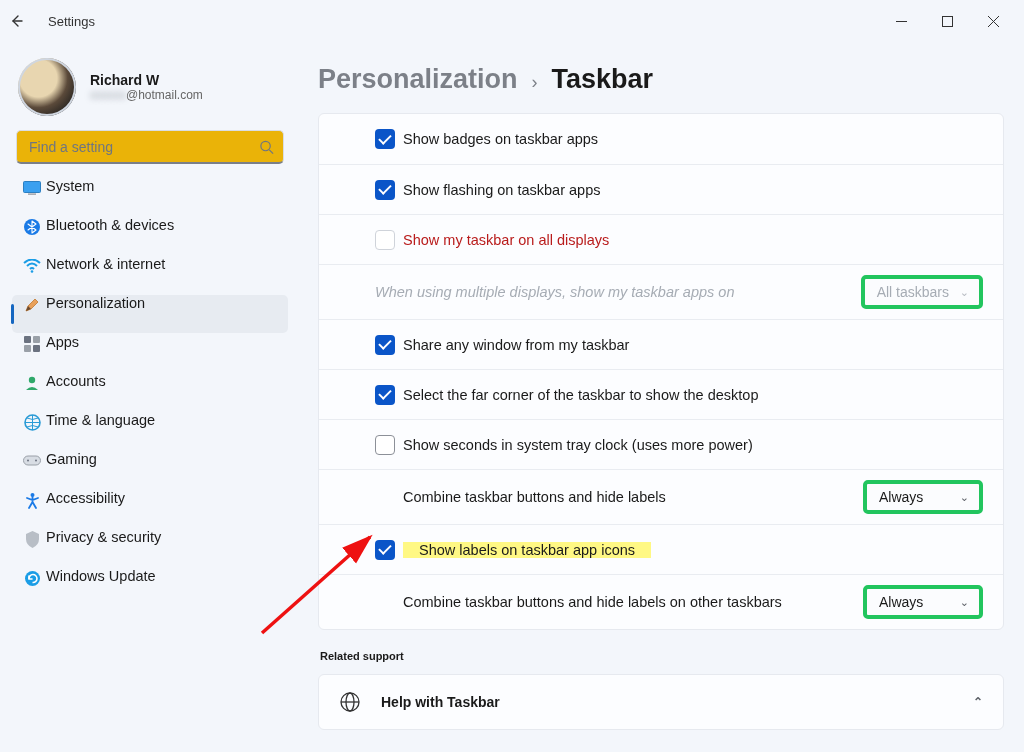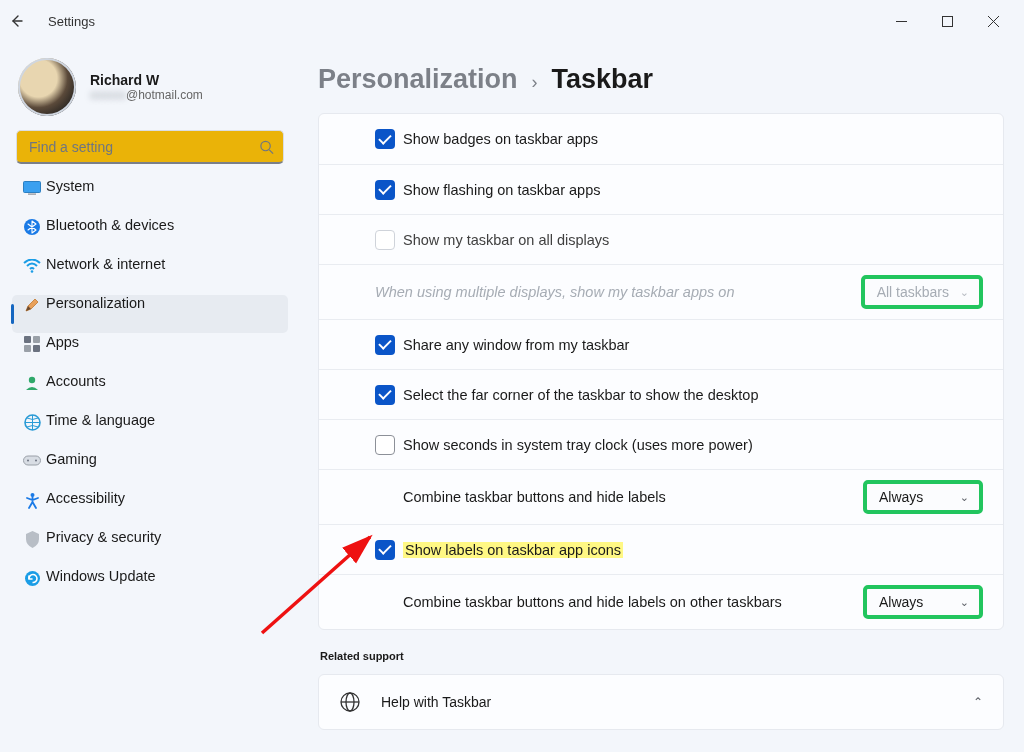--- a/index.html
+++ b/index.html
@@ -60,23 +60,23 @@
 
   
   .card { background: #fcfdff; border: 1px solid #e6e9ef; border-radius: 6px; margin-bottom: 20px; }
   .row {
     display: flex; align-items: center; min-height: 50px;
     padding: 10px 20px 10px 56px; position: relative;
     border-top: 1px solid #e9ecf1;
   }
   .row:first-child { border-top: none; }
   .row .label { font-size: 14.5px; color: #1a1a1a; }
-  .row.disabled .label { color: #404040; }
+  .row.disabled .label { color: #b91c1c; }
   .row .spacer { flex: 1; }
-  .highlight { background: #fff884; padding: 0 2px; }
+  .highlight { background: #fff884; padding: 0 16px; }
 
   
   .cb {
     position: absolute; left: 56px; top: 50%; transform: translateY(-50%);
     width: 20px; height: 20px; border-radius: 4px; display: flex; align-items: center; justify-content: center;
     cursor: pointer;
   }
   .row.hascb { padding-left: 84px; }
   .row.hascb .cb { left: 56px; }
   .cb.checked { background: #0a55c8; }
@@ -91,21 +91,21 @@
     display: flex; align-items: center; font-size: 14px; position: relative; cursor: pointer;
   }
   .dropdown.disabled { color: #a6acb4; cursor: default; }
   .dropdown .chev { position: absolute; right: 10px; top: 50%; transform: translateY(-50%); font-size: 11px; color: #5b5f66; }
   .dropdown.disabled .chev { color: #b6bbc2; }
 
   
   .section-title { font-size: 11px; font-weight: 600; margin: 6px 0 12px 2px; }
 
   
-  .support-row { display: flex; align-items: center; gap: 20px; padding: 16px 20px; }
+  .support-row { display: flex; align-items: center; gap: 20px; padding: 16px 20px; font-weight: bold; }
   .support-row .icon { width: 22px; height: 22px; }
   .support-row .chev { margin-left: auto; font-size: 12px; color: #5b5f66; }
 
   
   .arrow {
     position: absolute; left: 252px; top: 523px; pointer-events: none; z-index: 10;
   }
 
   
   svg { display: block; }

